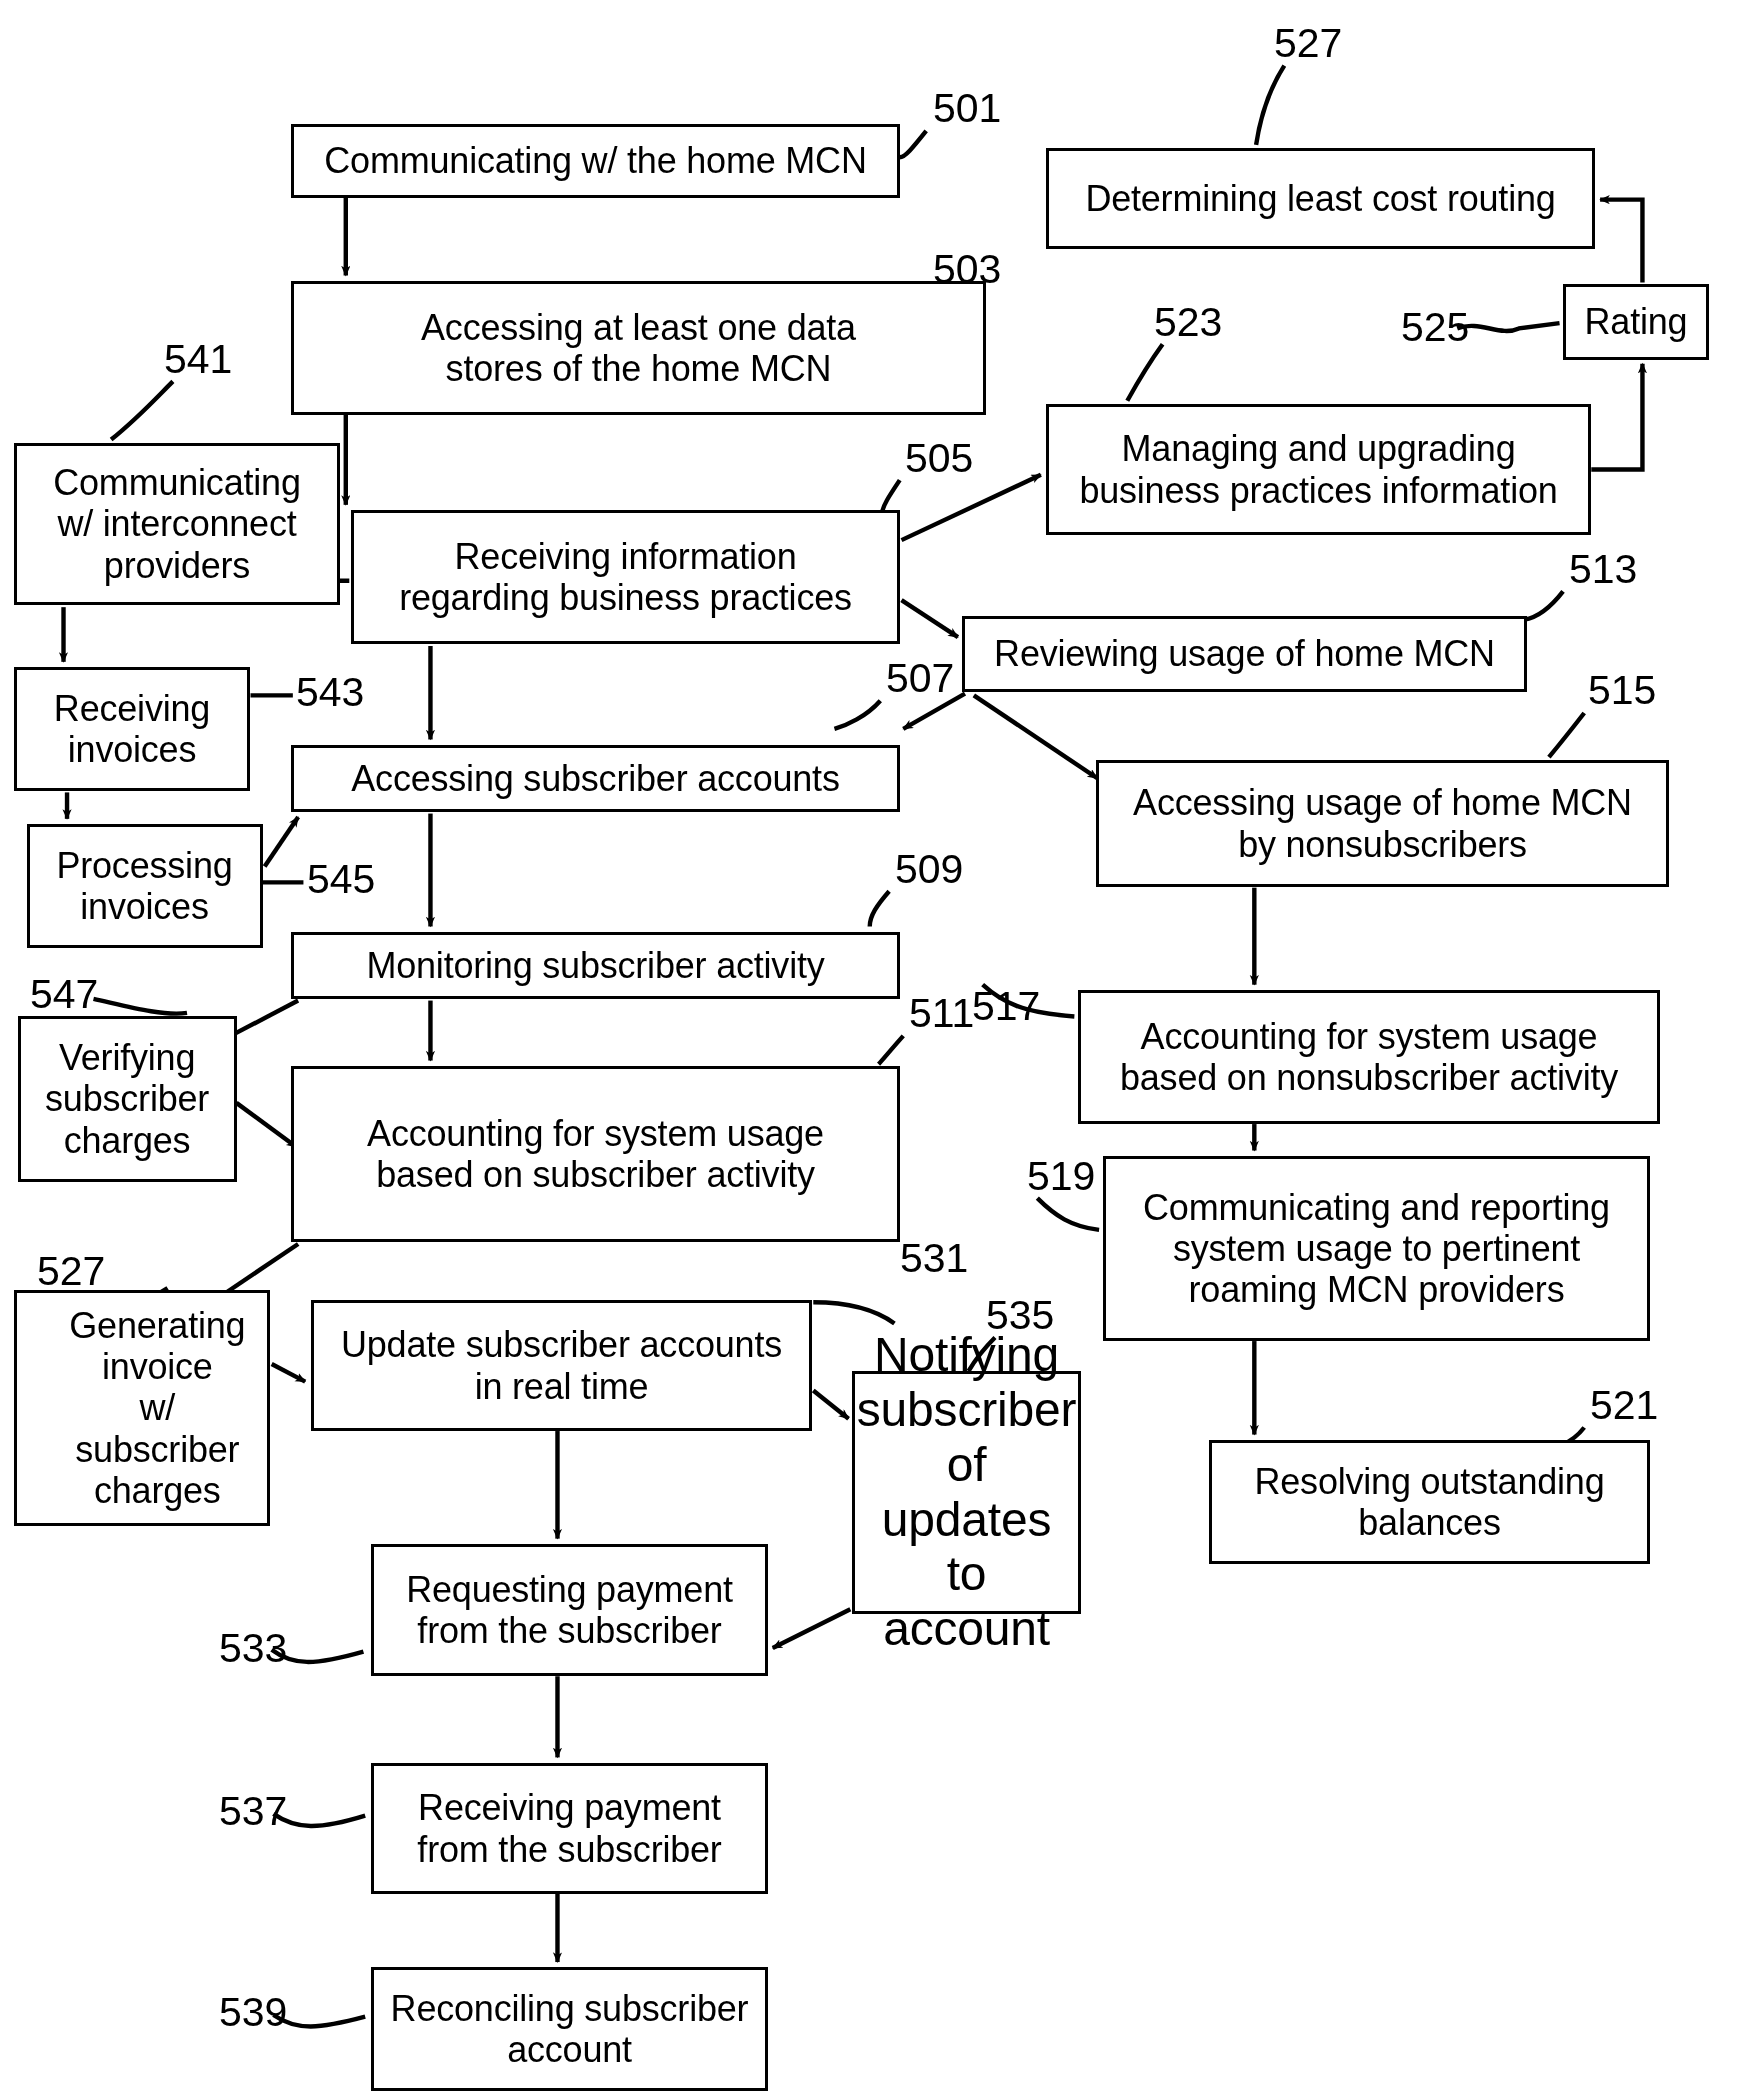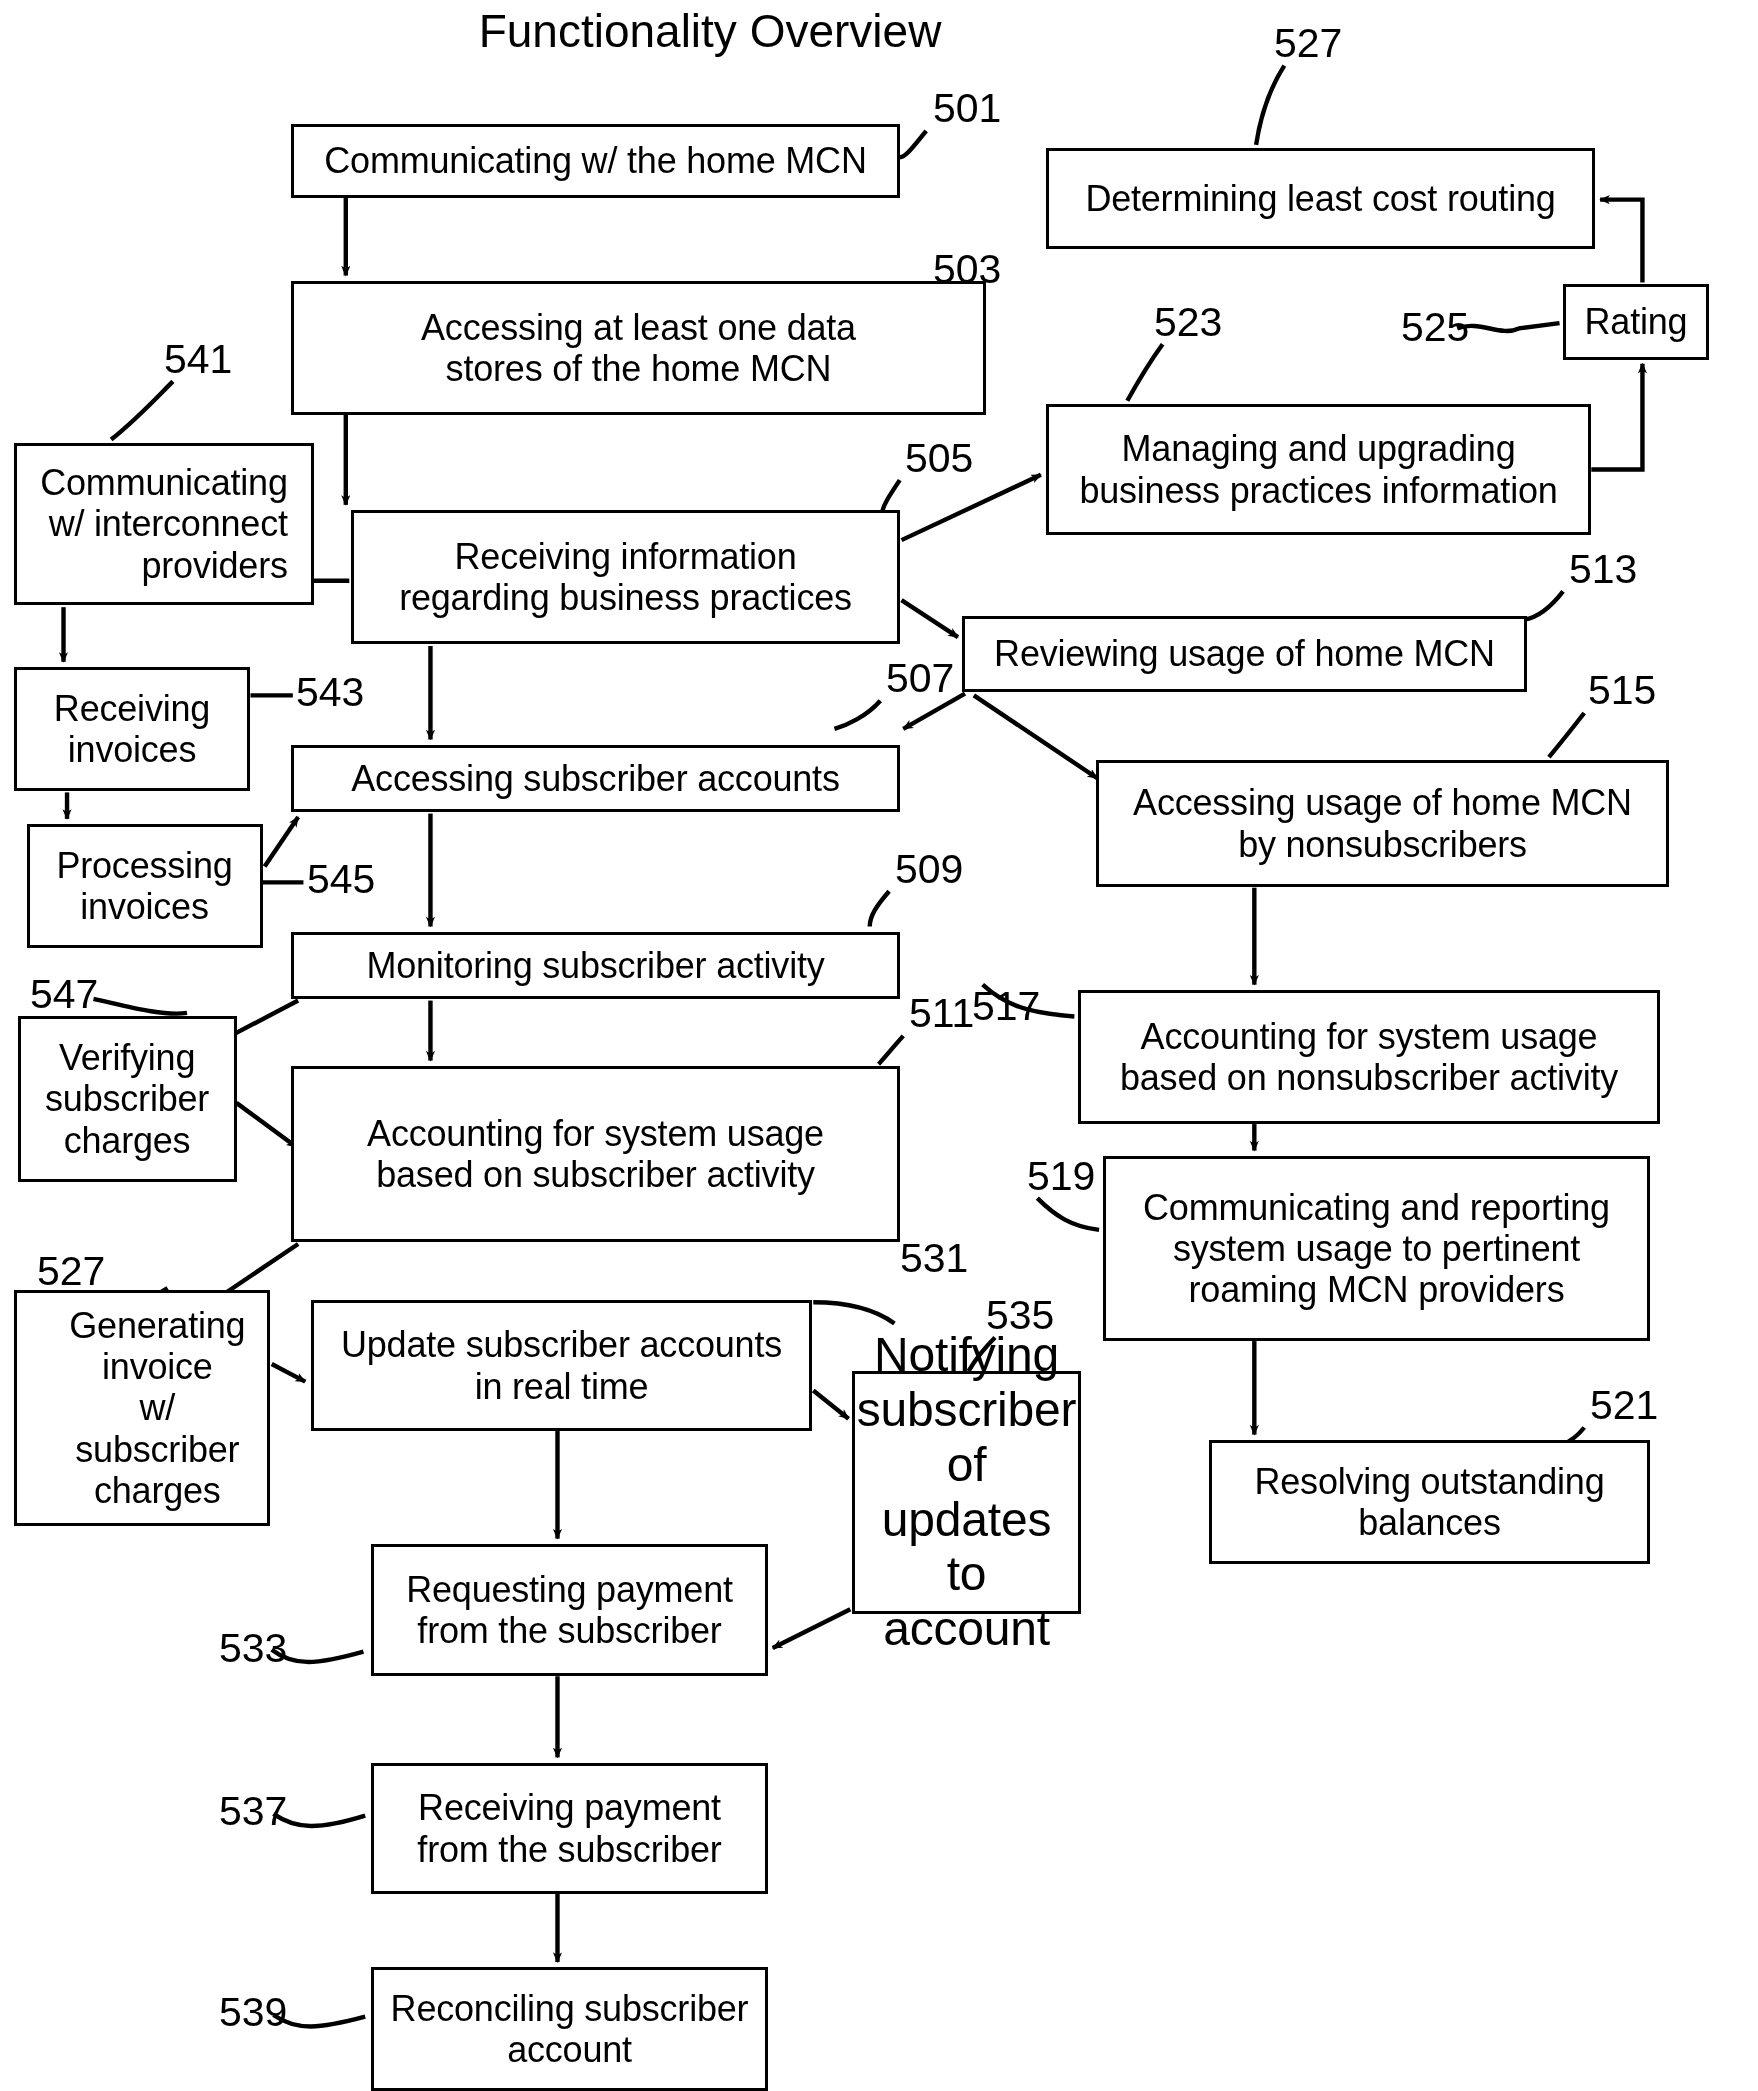--- a/index.html
+++ b/index.html
@@ -59,21 +59,20 @@
     width: 662px;
     text-align: center;
     font-size: 46px;
   }
 </style>
 </head>
 <body>
 
 <div id="diagram-root">
 
-  <div class="title-wrap">Functionality Overview</div>
 
   <svg id="flow" viewBox="0 0 1993 2371">
     <defs>
       <marker id="ah" markerWidth="16" markerHeight="16" refX="11" refY="5.2" orient="auto" markerUnits="userSpaceOnUse">
         <path d="M0,0 L12,5.2 L0,10.4 L3.2,5.2 Z" fill="#000"></path>
       </marker>
     </defs>
     <g stroke="#000" stroke-width="5" fill="none" marker-end="url(#ah)">
 
       <path d="M392,224 L392,312"></path>
@@ -226,21 +225,21 @@
 account</span>
       </div>
       <div class="node-box" style="left: 371px; top: 1763px; width: 397px; height: 131px; font-size: 36px;">
         <span class="node-label">Receiving payment
 from the subscriber</span>
       </div>
       <div class="node-box" style="left: 371px; top: 1967px; width: 397px; height: 124px; font-size: 36px;">
         <span class="node-label">Reconciling subscriber
 account</span>
       </div>
-      <div class="node-box" style="left: 14px; top: 443px; width: 300px; height: 162px; font-size: 36px; text-align: right;">
+      <div class="node-box" style="left: 14px; top: 443px; width: 326px; height: 162px; font-size: 36px;">
         <span class="node-label">Communicating
 w/ interconnect
 providers</span>
       </div>
       <div class="node-box" style="left: 14px; top: 667px; width: 236px; height: 124px; font-size: 36px;">
         <span class="node-label">Receiving
 invoices</span>
       </div>
       <div class="node-box" style="left: 26.5px; top: 824px; width: 236px; height: 124px; font-size: 36px;">
         <span class="node-label">Processing

